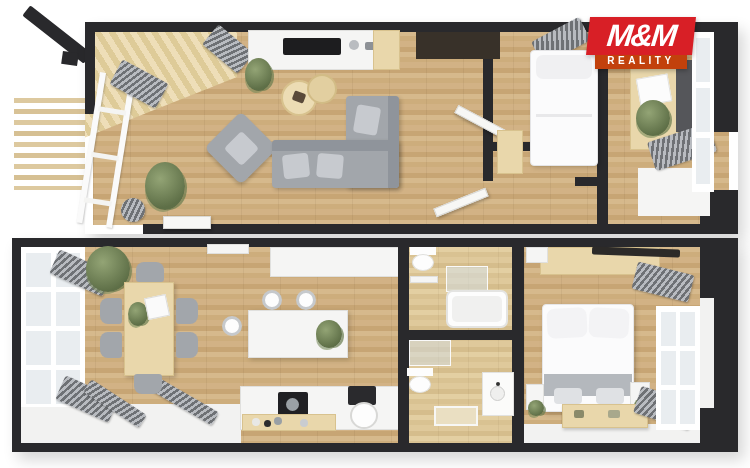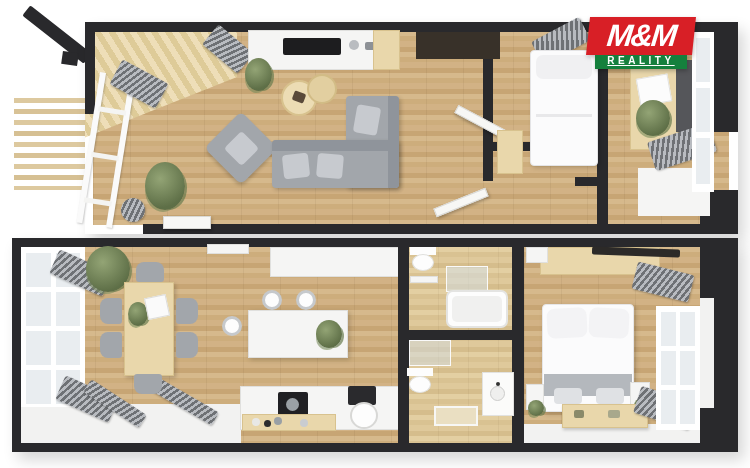--- a/index.html
+++ b/index.html
@@ -233,18 +233,18 @@
       <div class="pane" style="left:5px;top:84px;width:15px;height:34px;"></div>
       <div class="pane" style="left:24px;top:84px;width:15px;height:34px;"></div>
     </div>
     <div class="abs whitefloor" style="left:688px;top:60px;width:14px;height:110px;"></div>
   </div>
 
   <div id="logo" class="abs" style="left:588px;top:17px;">
     <div class="red" style="background:#d81f26;" aria-label="M&amp;M">
       <span>M&amp;M</span>
     </div>
-    <div class="blue" style="background:#15803d;text-decoration:underline;">
+    <div class="blue" style="background:#c2410c;">
       <span>REALITY</span>
     </div>
   </div>
 
 </div>
 
 </body></html>

